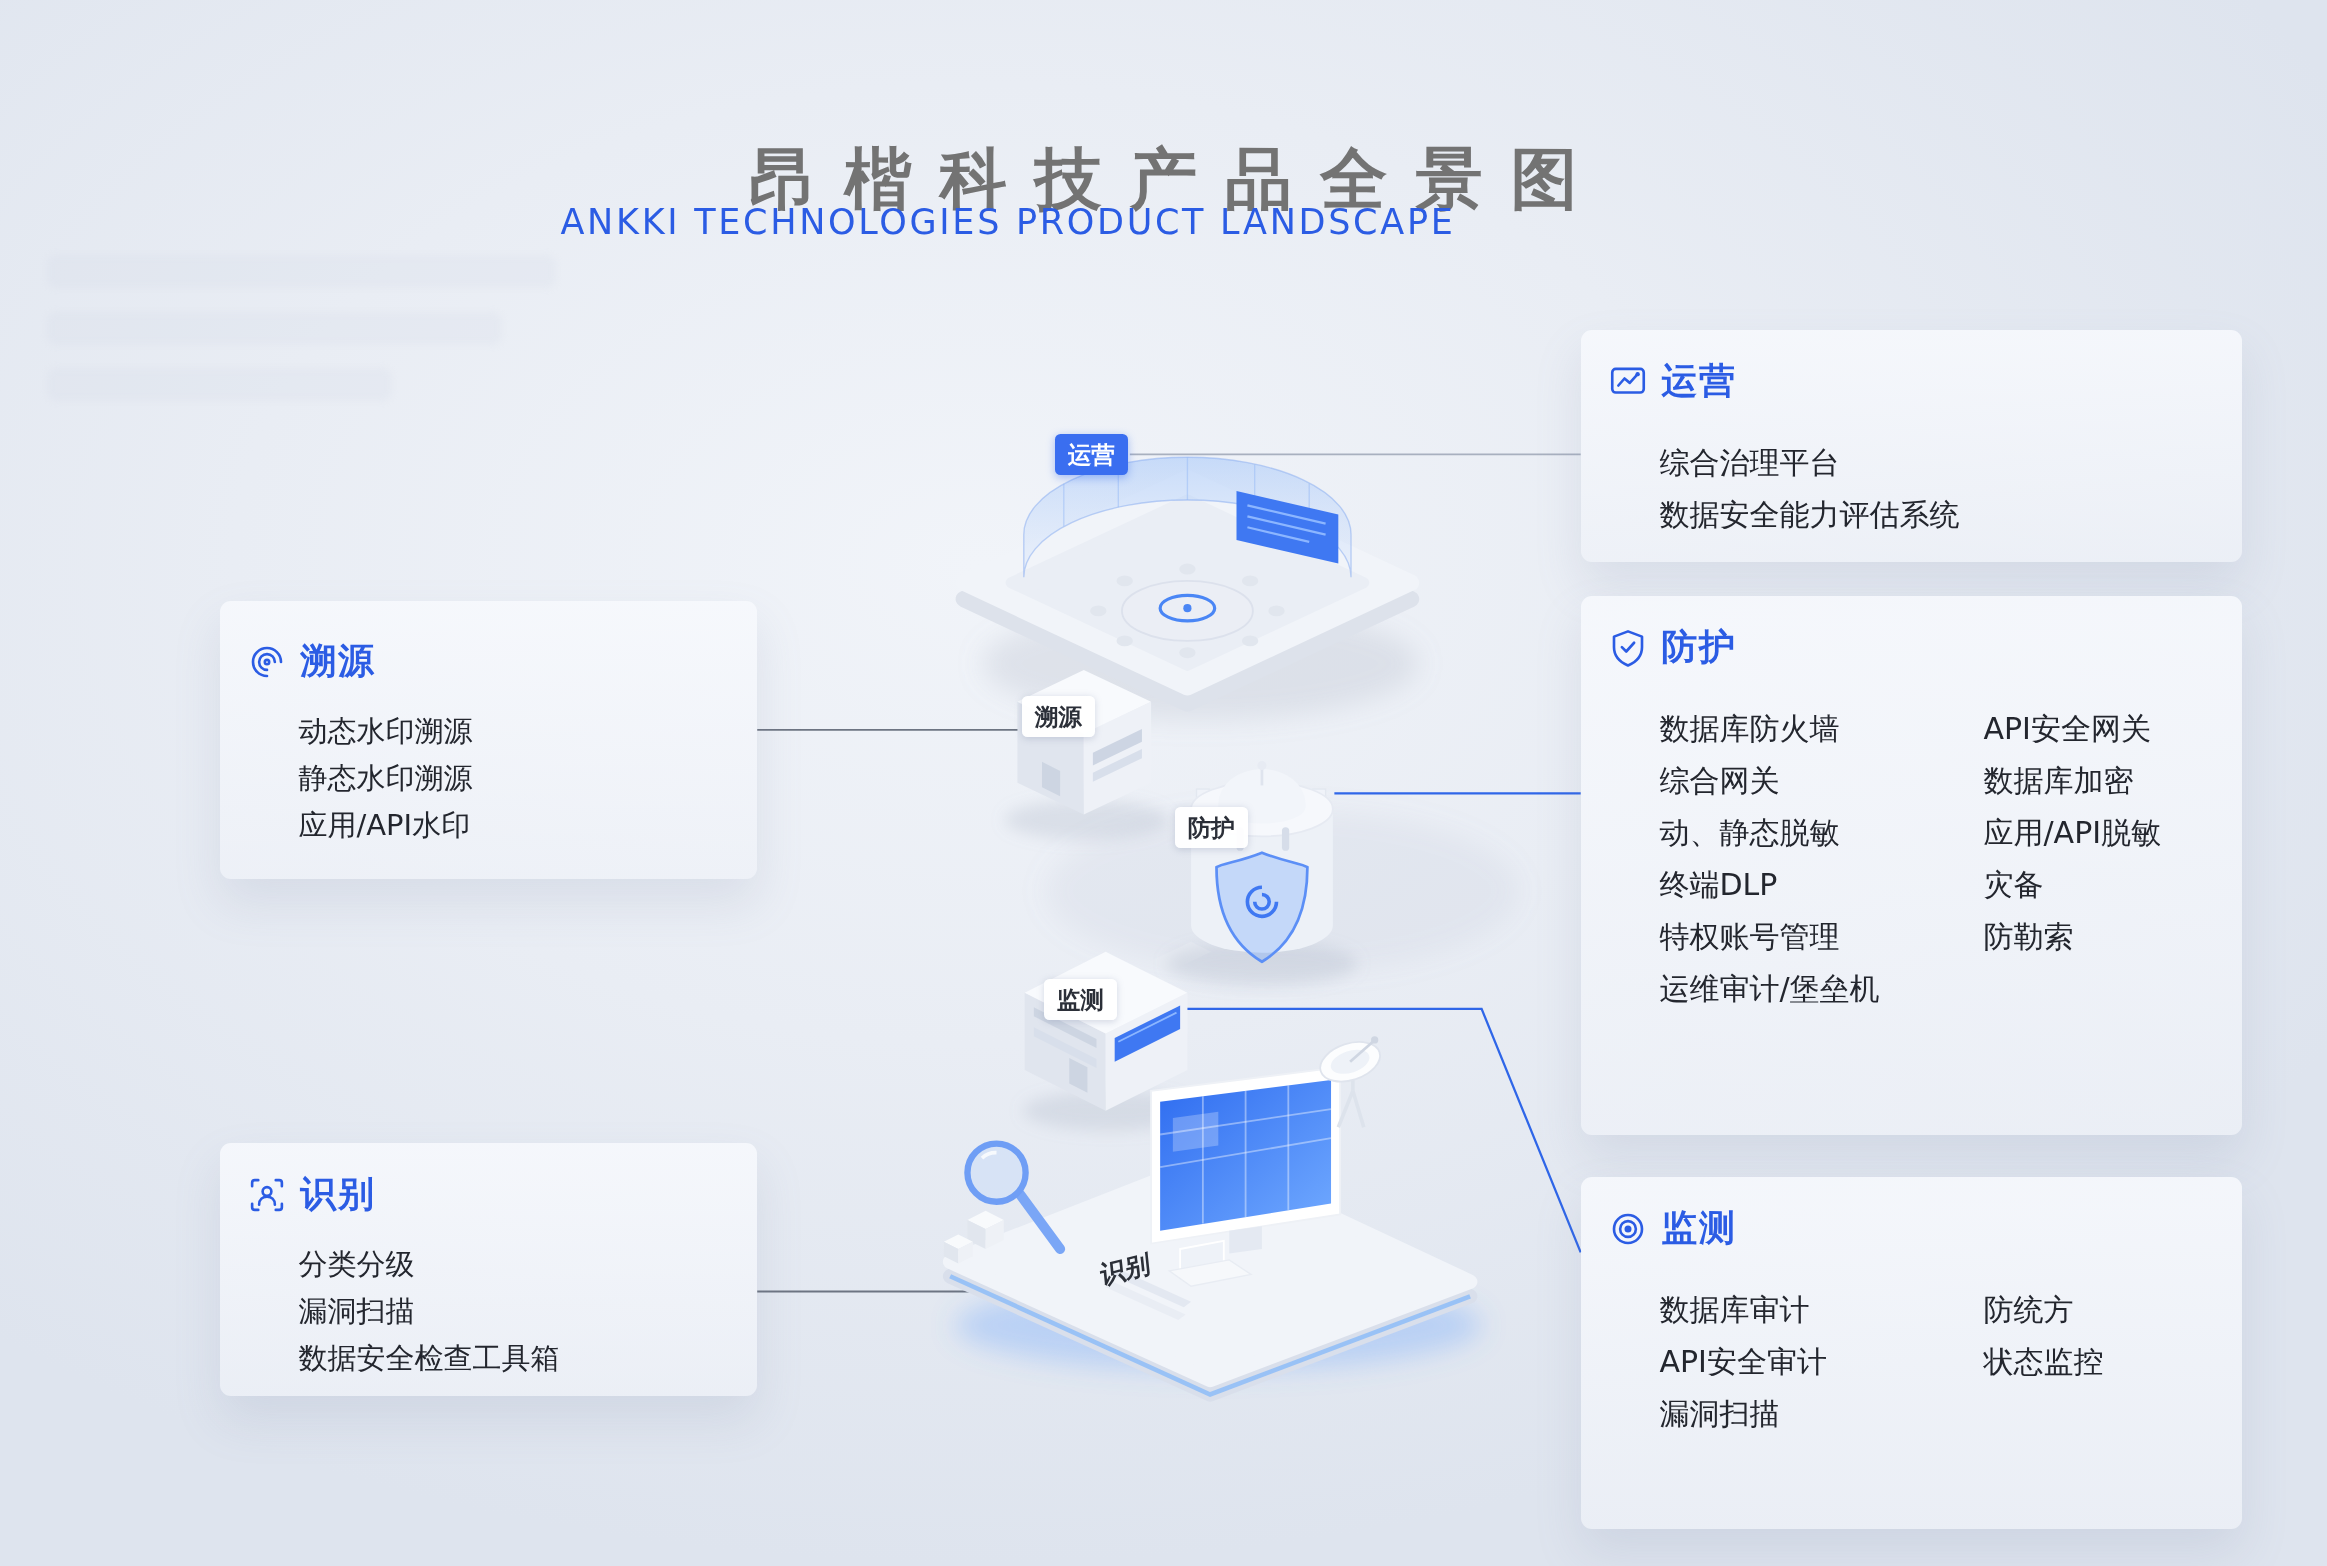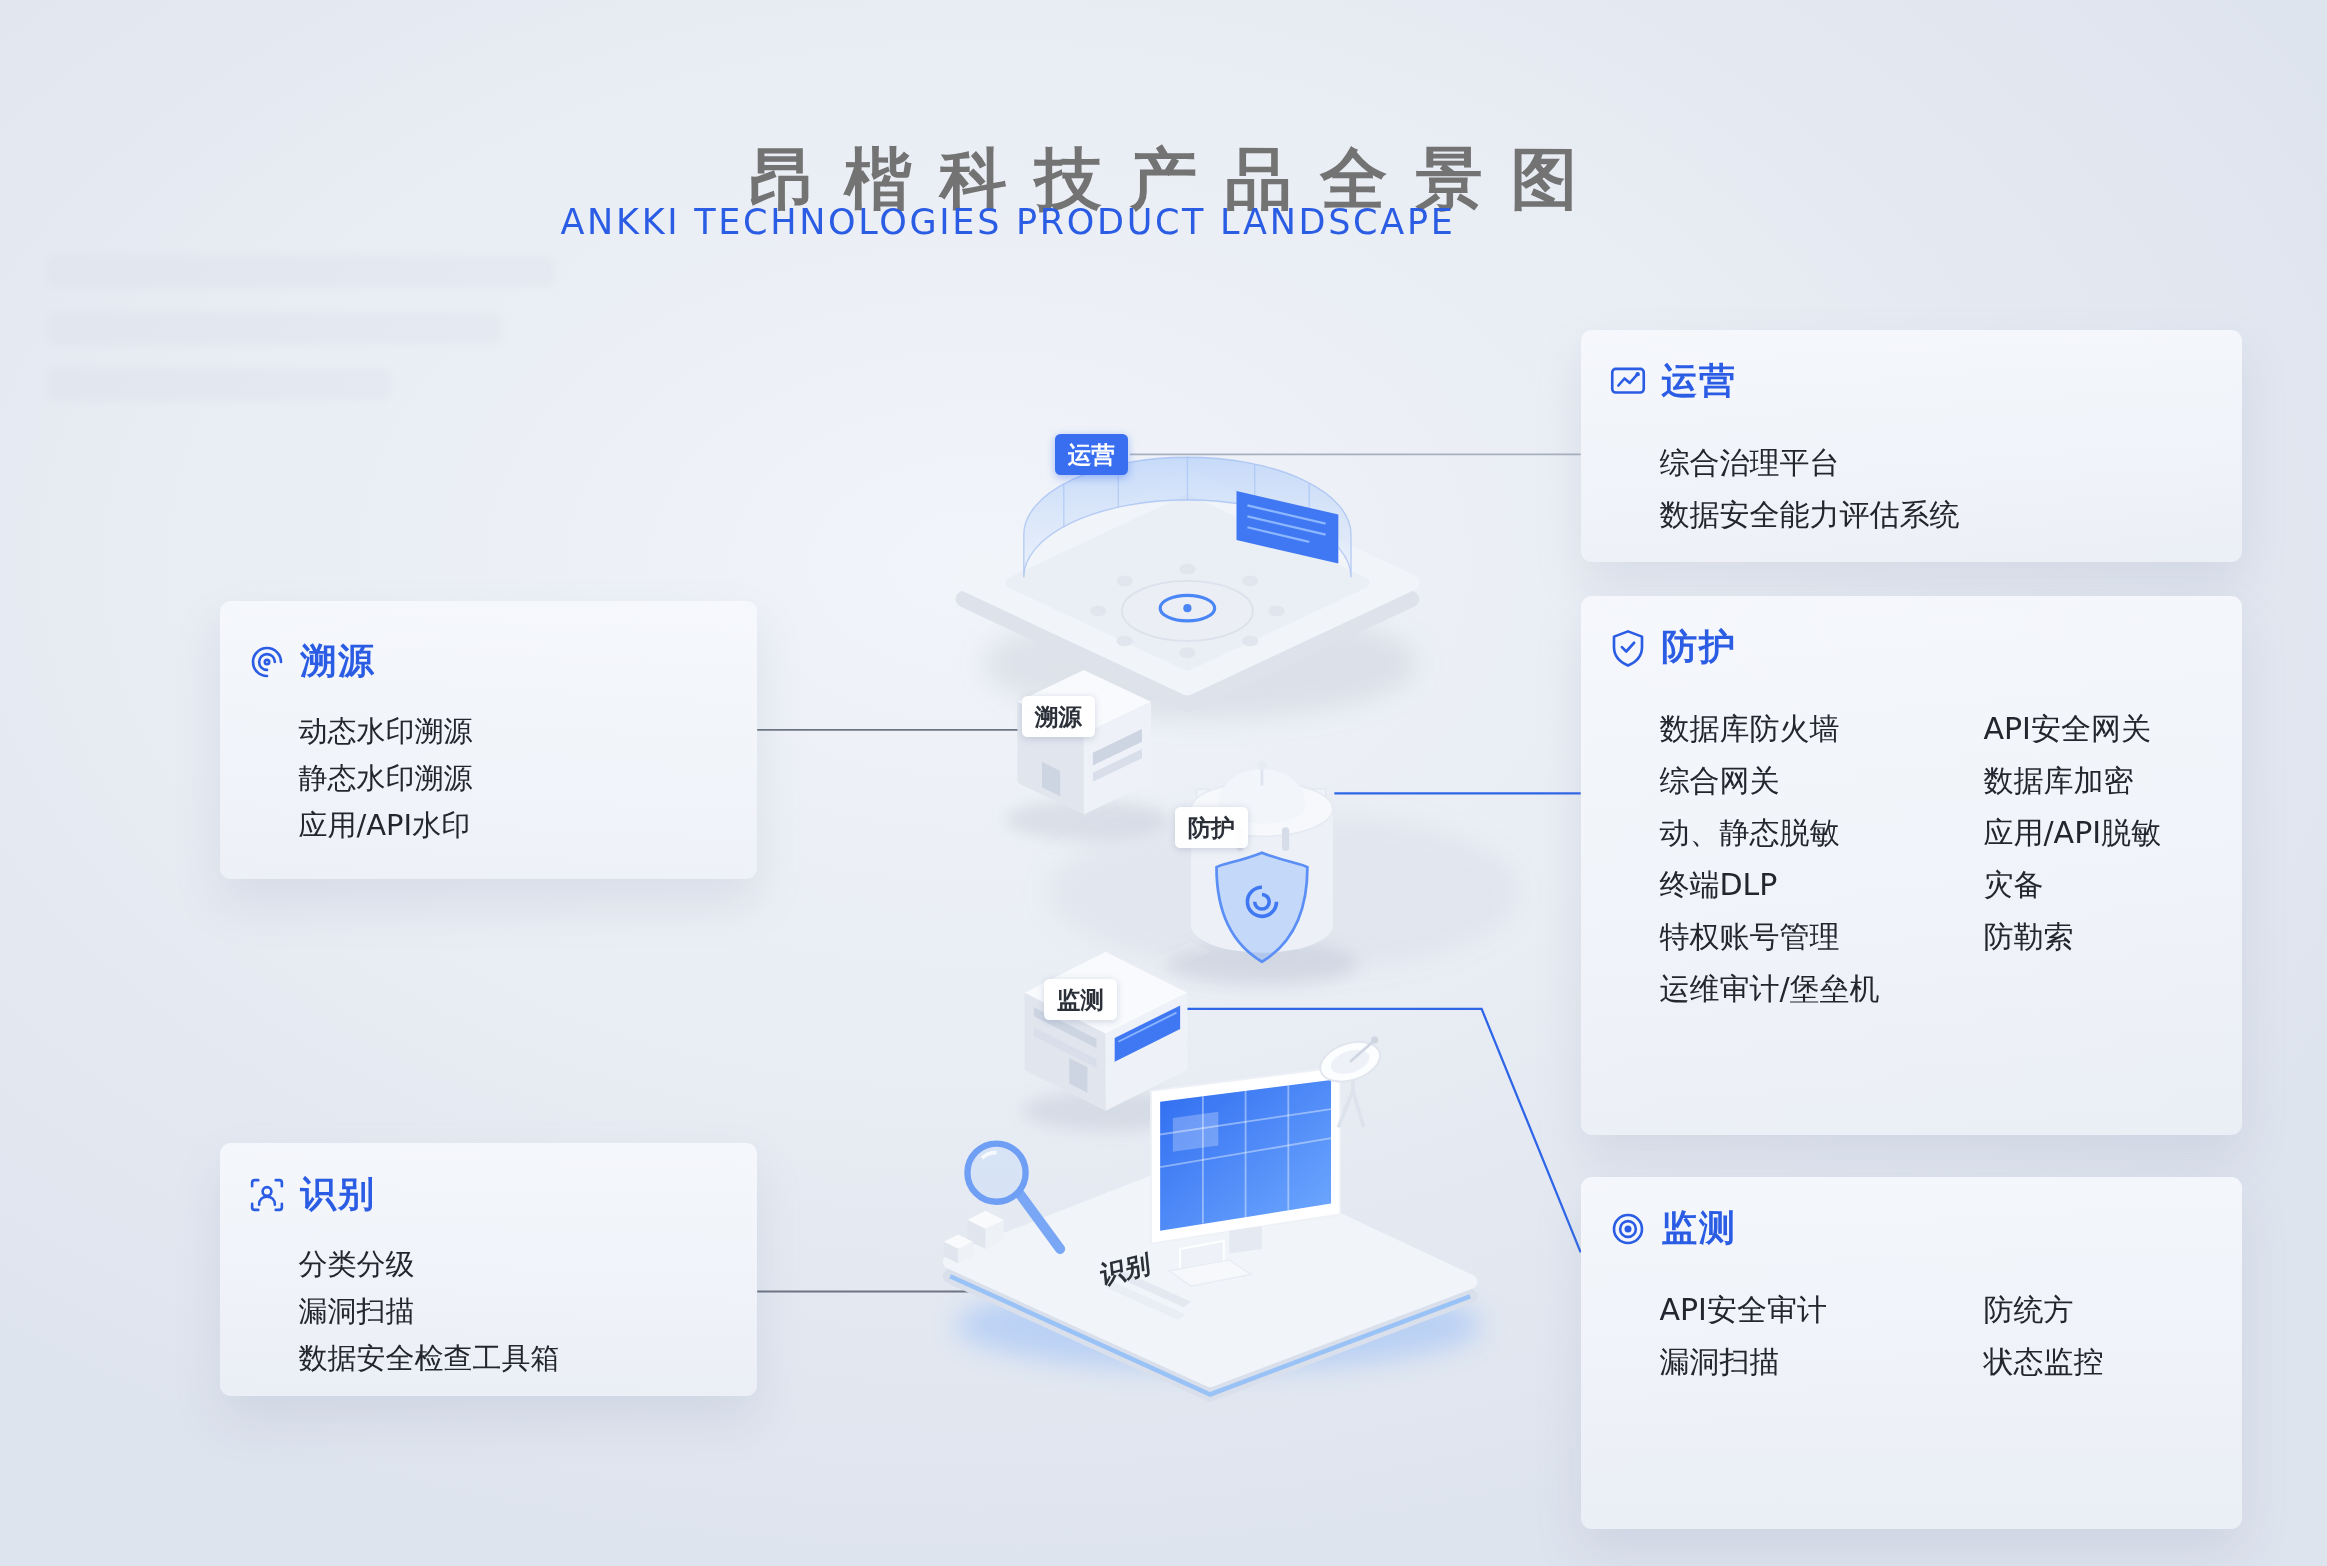--- a/index.html
+++ b/index.html
@@ -298,20 +298,21 @@
             <circle cx="24" cy="24" r="16"></circle>
             <circle cx="24" cy="24" r="9"></circle>
           </g>
           <circle class="ico-fill" cx="24" cy="24" r="4"></circle>
         </svg>
     </span>
     <h2>监测</h2>
   </div>
   <div class="cols">
     <ul>
+      <li>数据库审计</li>
       <li>API安全审计</li>
       <li>漏洞扫描</li>
     </ul>
     <ul>
       <li>防统方</li>
       <li>状态监控</li>
     </ul>
   </div>
 </section>
 

